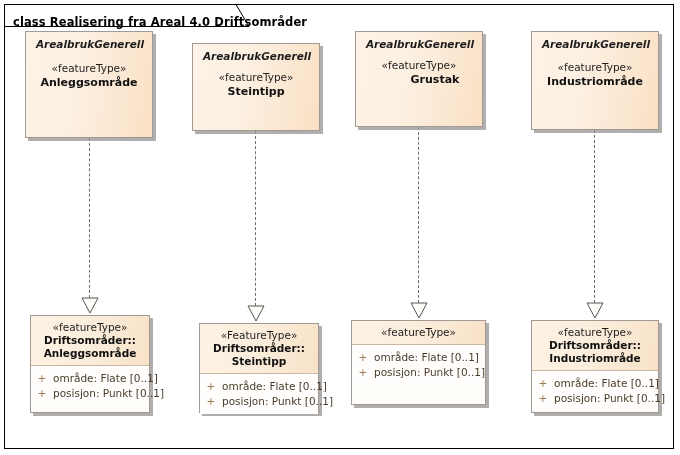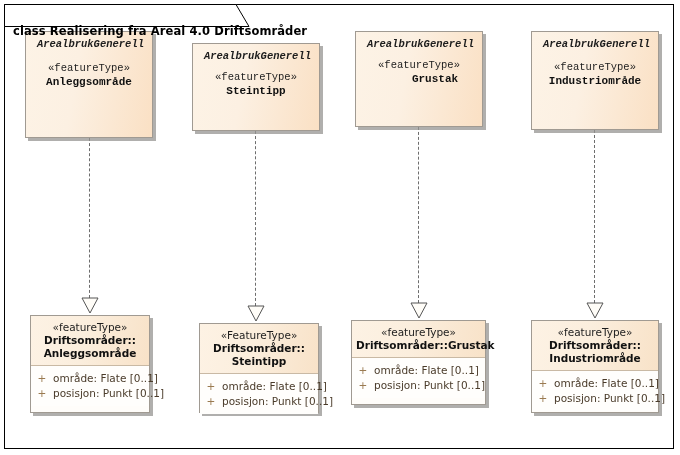--- a/index.html
+++ b/index.html
@@ -18,35 +18,34 @@
     border:1px solid #000;
     box-sizing:border-box;
     background:transparent;
   }
   .title-tab-shape{
     position:absolute;left:4px;top:4px;
     width:246px;height:23px;
     z-index:4;
   }
   .title-text{
-    position:absolute;left:13px;top:24px;
+    position:absolute;left:13px;top:15px;
     font-size:11.5px;font-weight:bold;color:#000;
     white-space:nowrap;z-index:6;
     letter-spacing:0.1px;
   }
 
   
   .uml-box{
     position:absolute;
     box-sizing:border-box;
     border:1px solid #a09a92;
     background:linear-gradient(100deg,#fdf3e6 0%,#fcf0e2 40%,#fae0c4 100%);
     box-shadow:3px 3px 0 0 rgba(150,148,145,0.75);
     z-index:2;
-    font-family:Liberation Mono, monospace;
   }
   .uml-box .ns{
     position:absolute;right:8px;top:6px;
     font-style:italic;font-weight:bold;
     font-size:10.5px;color:#1d1d1d;
     white-space:nowrap;
   }
   .uml-box .stereo{
     position:absolute;left:0;right:0;
     text-align:center;
@@ -189,21 +188,20 @@
       <div class="attr-row">
         <span class="attr-vis">+</span>
         <span class="attr-txt">posisjon: Punkt [0..1]</span>
       </div>
     </div>
   </div>
 
   <div class="real-box" style="left:351px;top:320px;width:135px;height:85px;">
     <div class="real-head">
       <div class="stereo">«featureType»</div>
-      <div class="cname">Driftsområder::Grustak</div>
     </div>
     <div class="real-attrs">
       <div class="attr-row">
         <span class="attr-vis">+</span>
         <span class="attr-txt">område: Flate [0..1]</span>
       </div>
       <div class="attr-row">
         <span class="attr-vis">+</span>
         <span class="attr-txt">posisjon: Punkt [0..1]</span>
       </div>

